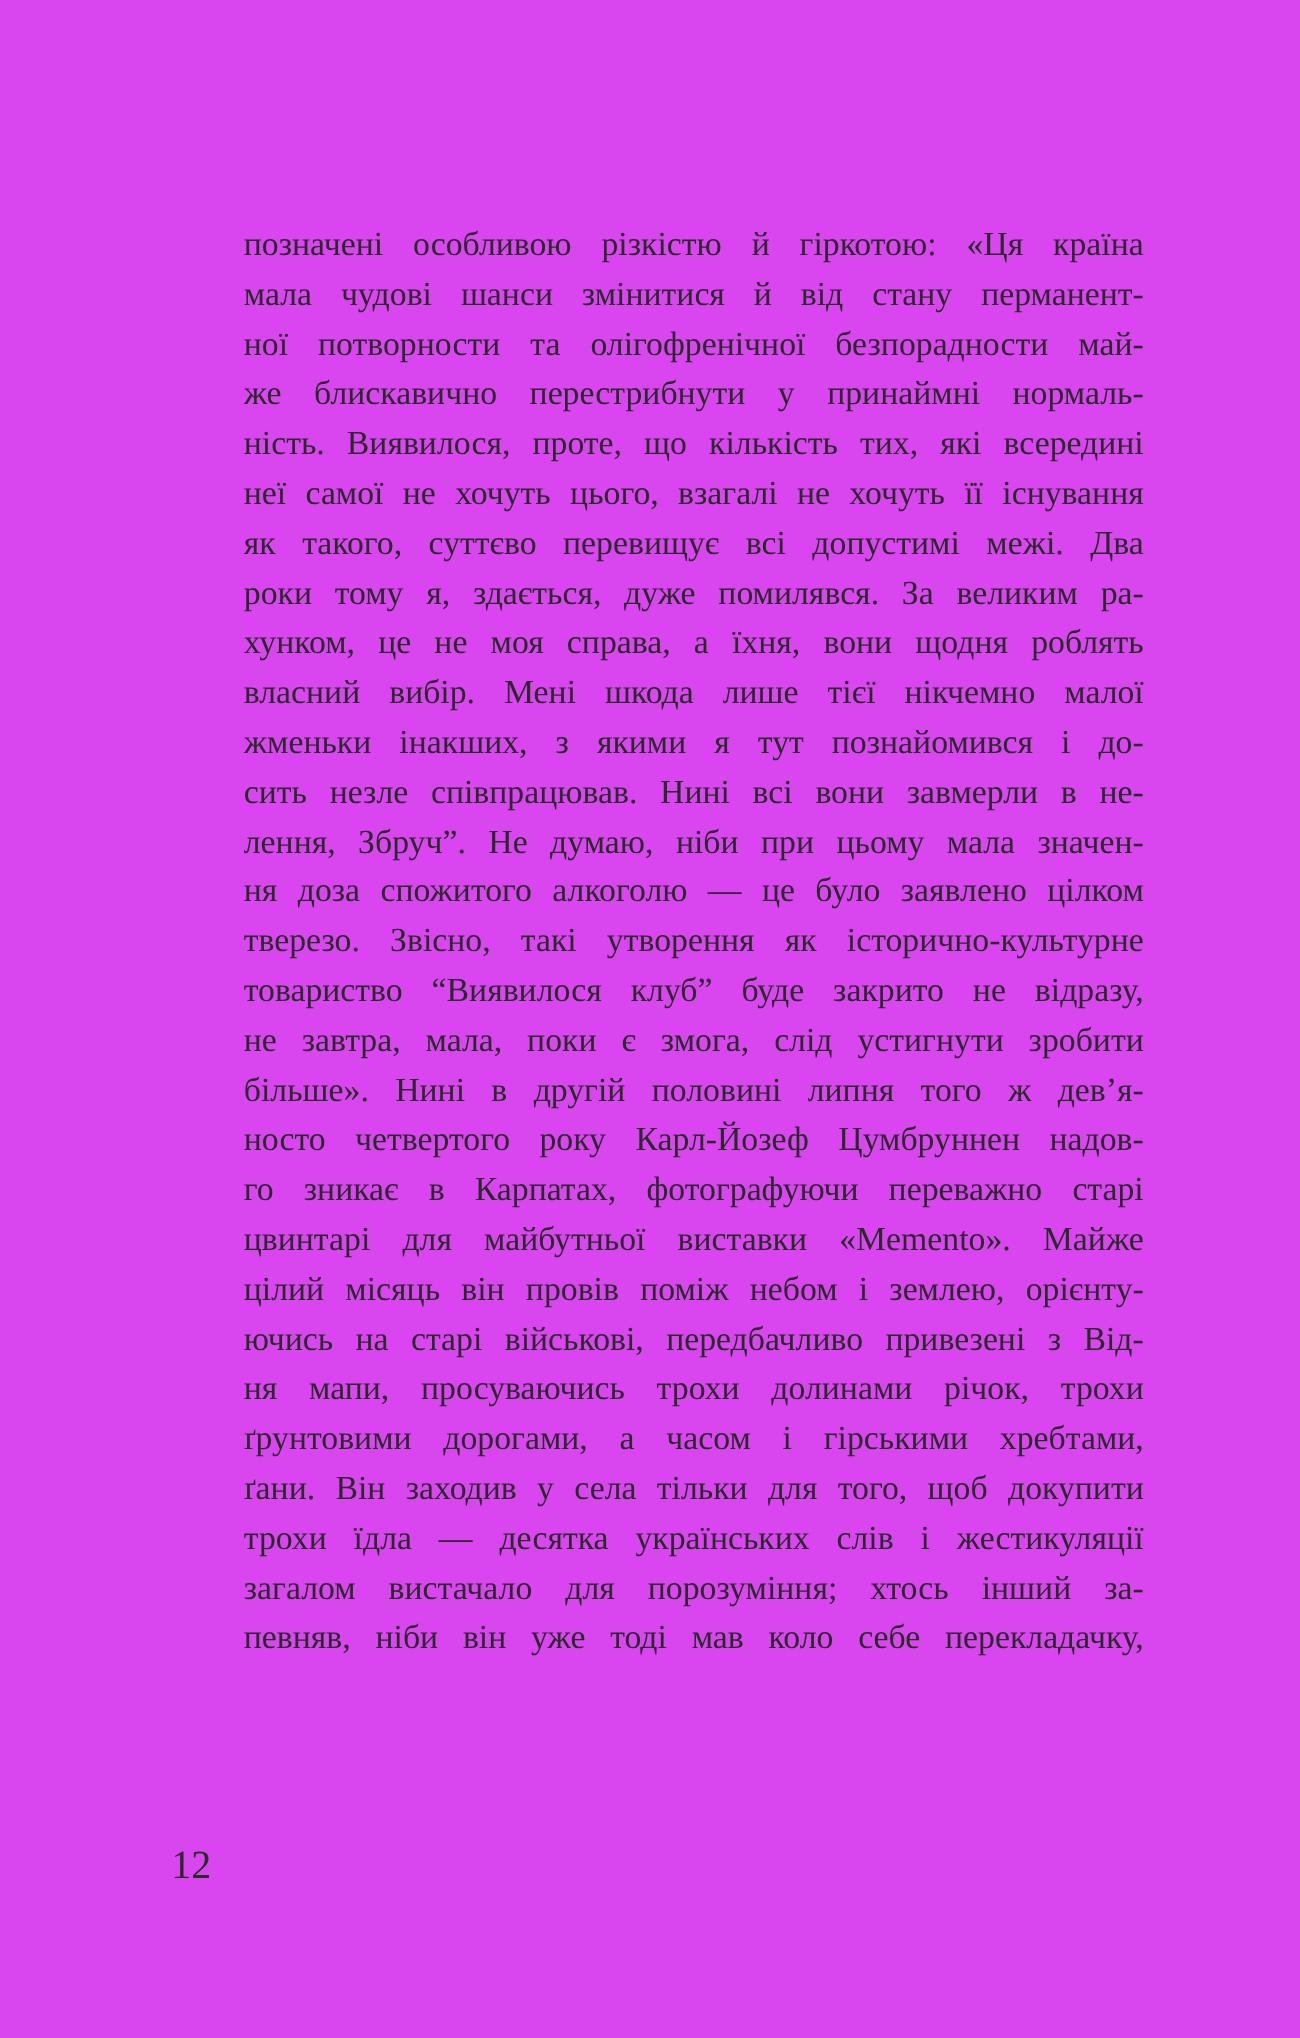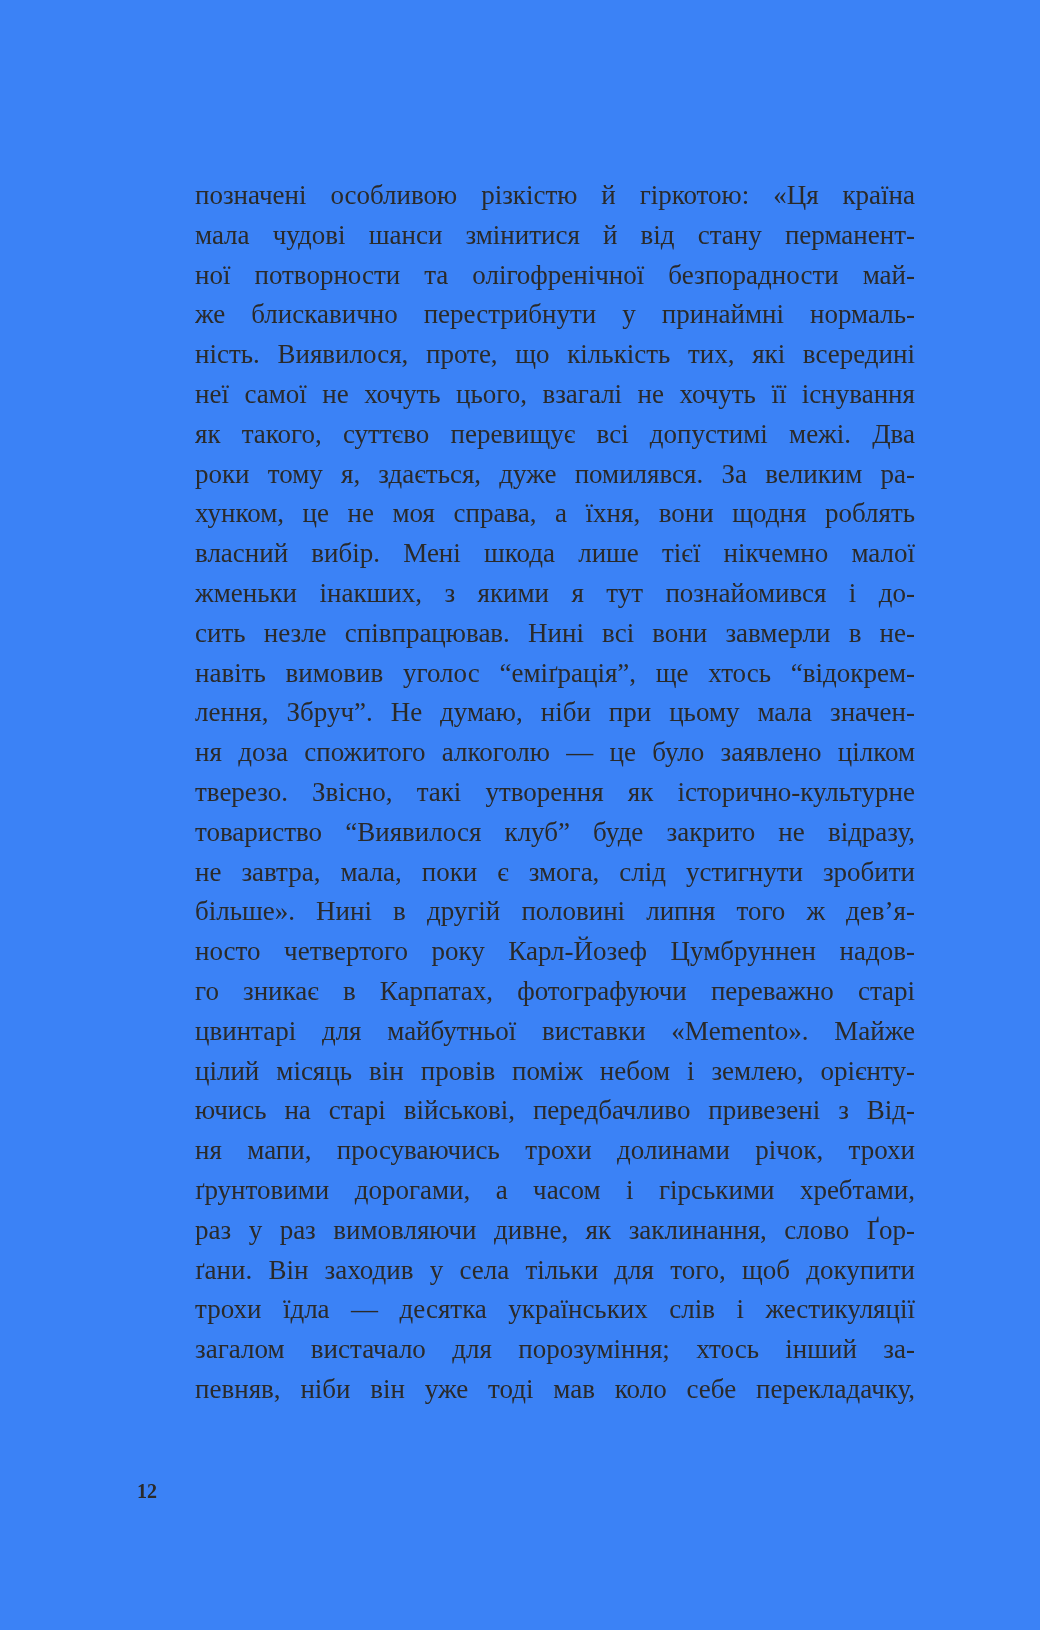--- a/index.html
+++ b/index.html
@@ -9,21 +9,21 @@
   }
   body {
     width: 1040px;
     height: 1630px;
     font-family: "Liberation Serif", serif;
   }
   .page {
     position: relative;
     width: 1040px;
     height: 1630px;
-    background: #3b82f6;
+    background: #d946ef;
     overflow: hidden;
   }
   .textblock {
     position: absolute;
     left: 195px;
     top: 176px;
     width: 720px;
     color: #2a2a2a;
   }
   .line {
@@ -34,57 +34,54 @@
     text-align-last: justify;
     overflow: hidden;
     white-space: normal;
   }
   .line .it {
   }
   .pagenum {
     position: absolute;
     left: 137px;
     top: 1476px;
-    font-size: 20px;
+    font-size: 32px;
     line-height: 30px;
     color: #2a2a2a;
-    font-weight: bold;
   }
 </style>
 </head>
 <body>
 
 <div class="page">
   <div class="textblock" id="textblock">
       <div class="line"><span>позначені особливою різкістю й гіркотою: «Ця країна</span></div>
       <div class="line"><span>мала чудові шанси змінитися й від стану перманент-</span></div>
       <div class="line"><span>ної потворности та олігофренічної безпорадности май-</span></div>
       <div class="line"><span>же блискавично перестрибнути у принаймні </span><span class="it">нормаль-</span></div>
       <div class="line"><span class="it">ність</span><span>. Виявилося, проте, що кількість тих, які всередині</span></div>
       <div class="line"><span>неї самої не хочуть цього, взагалі не хочуть її існування</span></div>
       <div class="line"><span>як такого, суттєво перевищує всі допустимі межі. Два</span></div>
       <div class="line"><span>роки тому я, здається, дуже помилявся. За великим ра-</span></div>
       <div class="line"><span>хунком, це не моя справа, а їхня, вони щодня роблять</span></div>
       <div class="line"><span>власний вибір. Мені шкода лише тієї нікчемно малої</span></div>
       <div class="line"><span>жменьки </span><span class="it">інакших</span><span>, з якими я тут познайомився і до-</span></div>
       <div class="line"><span>сить незле співпрацював. Нині всі вони завмерли в не-</span></div>
-      <div class="line"><span>навіть вимовив уголос “еміґрація”, ще хтось “відокрем-</span></div>
       <div class="line"><span>лення, Збруч”. Не думаю, ніби при цьому мала значен-</span></div>
       <div class="line"><span>ня доза спожитого алкоголю — це було заявлено цілком</span></div>
       <div class="line"><span>тверезо. Звісно, такі утворення як історично-культурне</span></div>
       <div class="line"><span>товариство “Виявилося клуб” буде закрито не відразу,</span></div>
       <div class="line"><span>не завтра, мала, поки є змога, слід устигнути зробити</span></div>
       <div class="line"><span>більше». Нині в другій половині липня того ж дев’я-</span></div>
       <div class="line"><span>носто четвертого року Карл-Йозеф Цумбруннен надов-</span></div>
       <div class="line"><span>го зникає в Карпатах, фотографуючи переважно старі</span></div>
       <div class="line"><span>цвинтарі для майбутньої виставки «Memento». Майже</span></div>
       <div class="line"><span>цілий місяць він провів поміж небом і землею, орієнту-</span></div>
       <div class="line"><span>ючись на старі військові, передбачливо привезені з Від-</span></div>
       <div class="line"><span>ня мапи, просуваючись трохи долинами річок, трохи</span></div>
       <div class="line"><span>ґрунтовими дорогами, а часом і гірськими хребтами,</span></div>
-      <div class="line"><span>раз у раз вимовляючи дивне, як заклинання, слово </span><span class="it">Ґор-</span></div>
       <div class="line"><span class="it">ґани</span><span>. Він заходив у села тільки для того, щоб докупити</span></div>
       <div class="line"><span>трохи їдла — десятка українських слів і жестикуляції</span></div>
       <div class="line"><span>загалом вистачало для порозуміння; хтось інший за-</span></div>
       <div class="line"><span>певняв, ніби він уже тоді мав коло себе перекладачку,</span></div>
     </div>
   <div class="pagenum">12</div>
 </div>
 
 </body></html>

